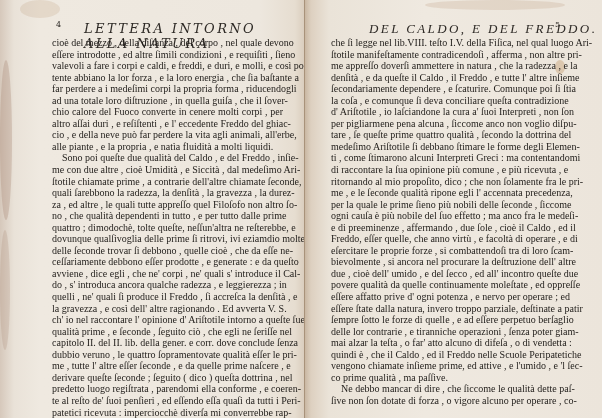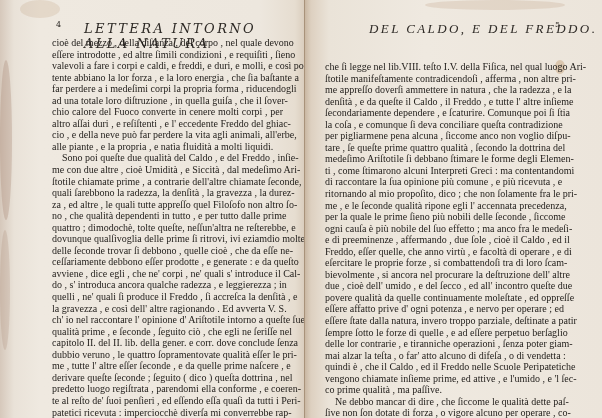--- a/index.html
+++ b/index.html
@@ -38,21 +38,21 @@
   }
   .textblock {
     position: absolute; top: 37px;
     font-family: "Liberation Serif", serif;
     font-size: 10px; line-height: 11.55px; color: #1f1c19;
   }
   .line { white-space: nowrap; text-align: justify; text-align-last: justify; display: block; height: 11.55px; }
   .line.last { text-align-last: left; }
   .line.indent { padding-left: 10px; }
   .left .textblock { left: 52px; width: 231px; }
-  .right .textblock { left: 20px; width: 230px; margin-top: 24px; }
+  .right .textblock { left: 26px; width: 230px; }
 </style>
 </head>
 <body>
 
 <div class="spread">
 
   <div class="page left">
     <div class="stain" style="left:20px;top:0px;width:40px;height:18px;"></div>
     <div class="stain" style="left:0px;top:60px;width:12px;height:160px;background:rgba(150,110,90,0.25);"></div>
     <div class="stain" style="left:0px;top:230px;width:10px;height:120px;background:rgba(150,110,90,0.18);"></div>
@@ -107,20 +107,21 @@
     <div class="runninghead" style="left:64px;font-family:Liberation Serif, serif;">DEL CALDO, E DEL FREDDO.</div>
     <div class="pagenum" style="left:250px;">5</div>
 
     <div class="textblock">
       <span class="line">che ſi legge nel lib.VIII. teſto I.V. della Fiſica, nel qual luogo Ari-</span>
       <span class="line">ſtotile manifeſtamente contradicendoſi , afferma , non altre pri-</span>
       <span class="line">me appreſſo doverſi ammettere in natura , che la radezza , e la</span>
       <span class="line">denſità , e da queſte il Caldo , il Freddo , e tutte l' altre inſieme</span>
       <span class="line">ſecondariamente dependere , e ſcaturire. Comunque poi ſi ſtia</span>
       <span class="line">la coſa , e comunque ſi deva conciliare queſta contradizione</span>
+      <span class="line">d' Ariſtotile , io laſciandone la cura a' ſuoi Interpreti , non ſon</span>
       <span class="line">per pigliarmene pena alcuna , ſiccome anco non voglio diſpu-</span>
       <span class="line">tare , ſe queſte prime quattro qualità , ſecondo la dottrina del</span>
       <span class="line">medeſimo Ariſtotile ſi debbano ſtimare le forme degli Elemen-</span>
       <span class="line">ti , come ſtimarono alcuni Interpreti Greci : ma contentandomi</span>
       <span class="line">di raccontare la ſua opinione più comune , e più ricevuta , e</span>
       <span class="line">ritornando al mio propoſito, dico ; che non ſolamente fra le pri-</span>
       <span class="line">me , e le ſeconde qualità ripone egli l' accennata precedenza,</span>
       <span class="line">per la quale le prime ſieno più nobili delle ſeconde , ſiccome</span>
       <span class="line">ogni cauſa è più nobile del ſuo effetto ; ma anco fra le medeſi-</span>
       <span class="line">e di preeminenze , affermando , due ſole , cioè il Caldo , ed il</span>

